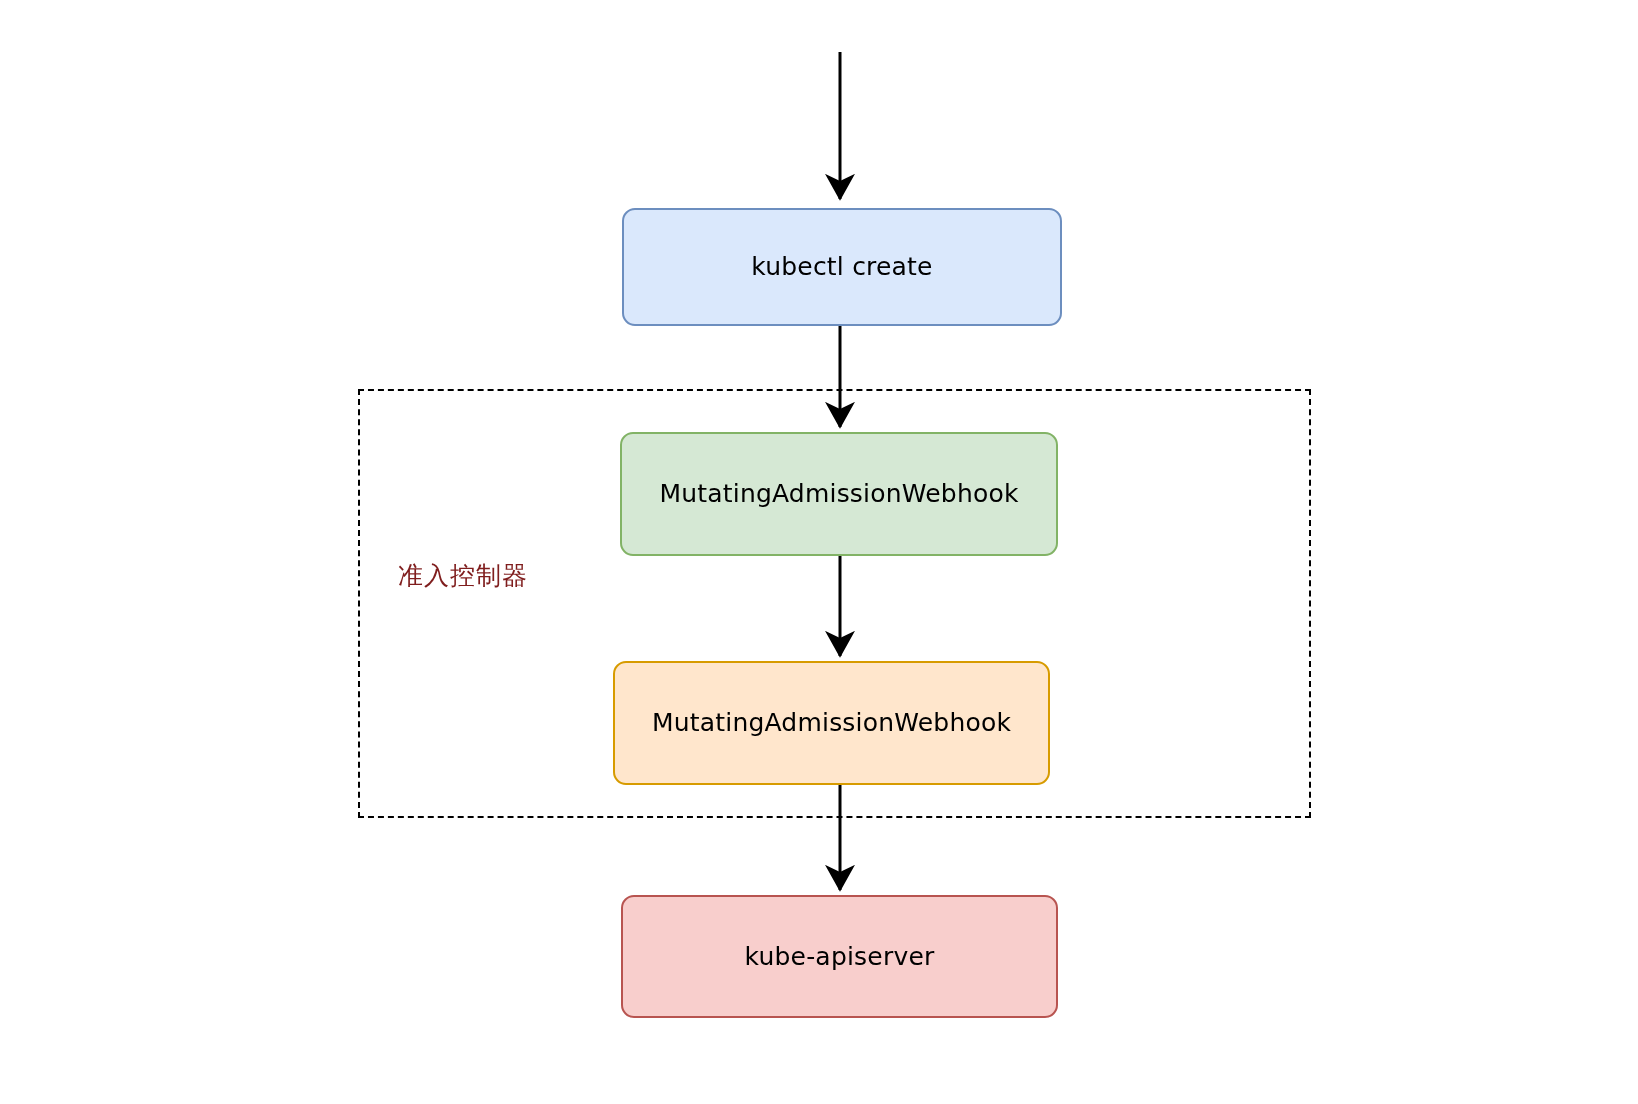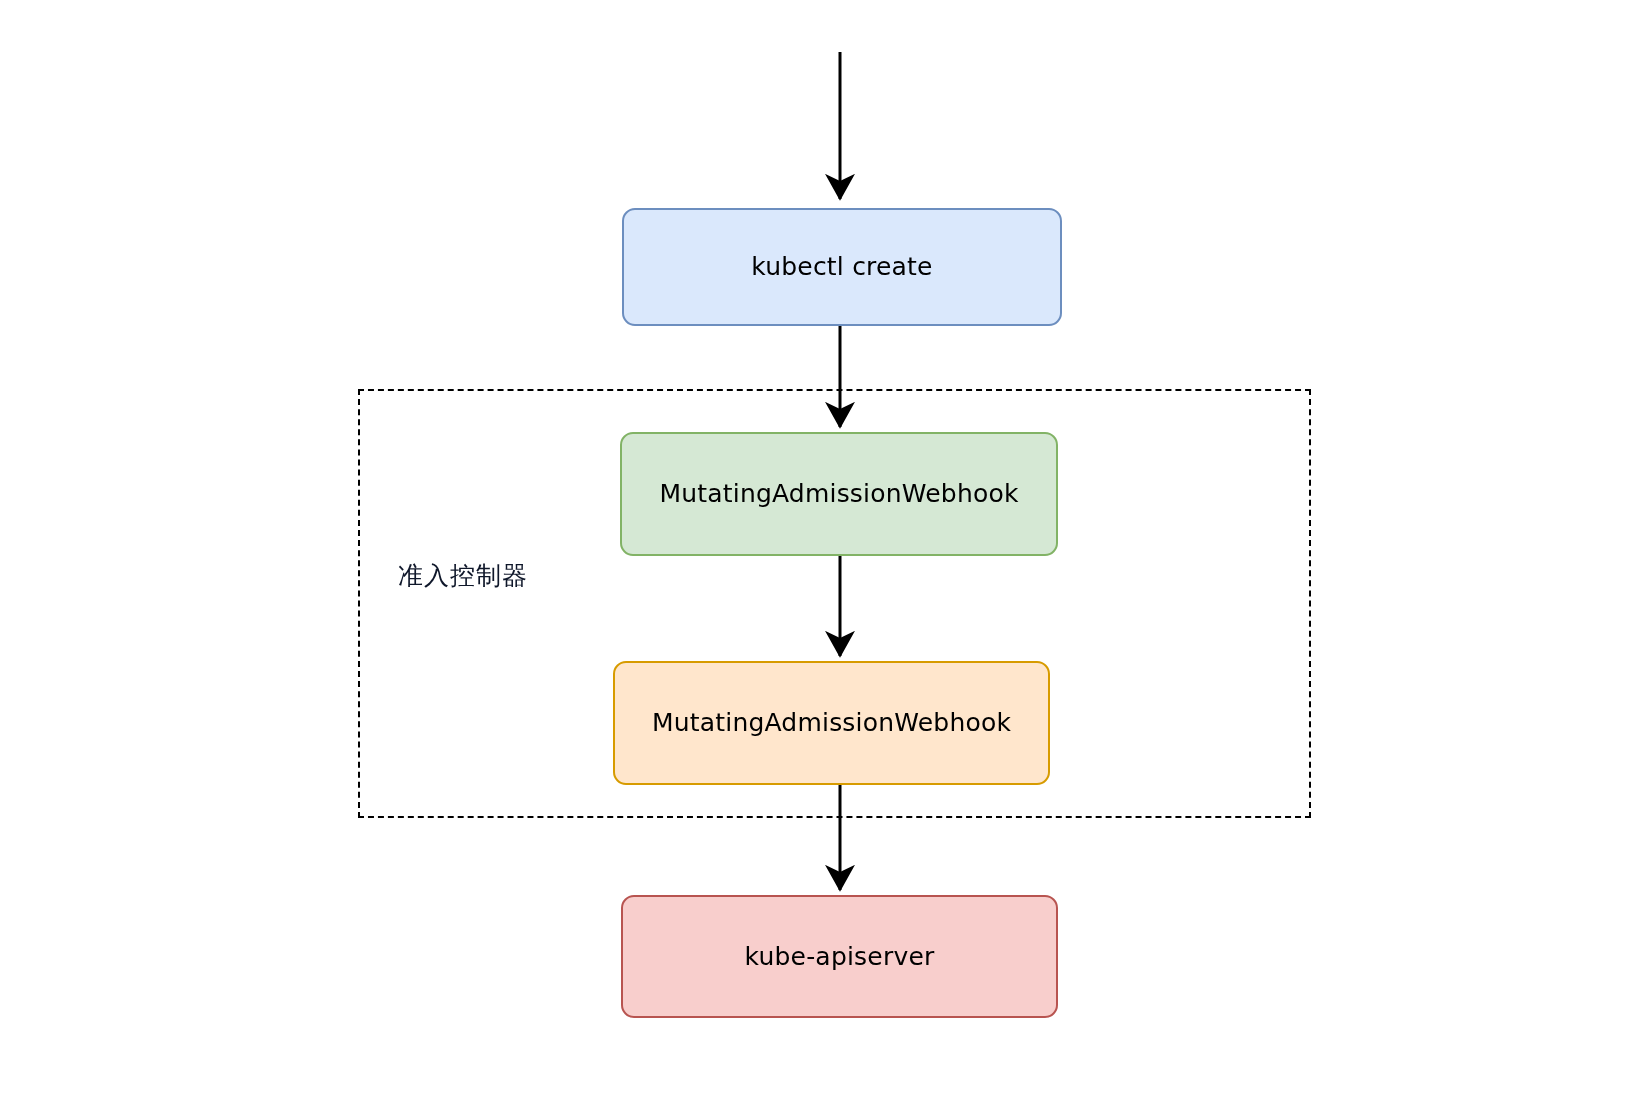--- a/index.html
+++ b/index.html
@@ -69,21 +69,21 @@
     height: 429px;
     box-sizing: border-box;
     border: 2px dashed #000000;
     background: transparent;
   }
   #admission-controller-group-label {
     position: absolute;
     left: 398px;
     top: 559px;
     font-size: 25px;
-    color: #0f172a;
+    color: #7f1d1d;
     white-space: nowrap;
     letter-spacing: 1px;
   }
   .edge-layer {
     position: absolute;
     left: 0;
     top: 0;
     width: 1638px;
     height: 1104px;
     pointer-events: none;

